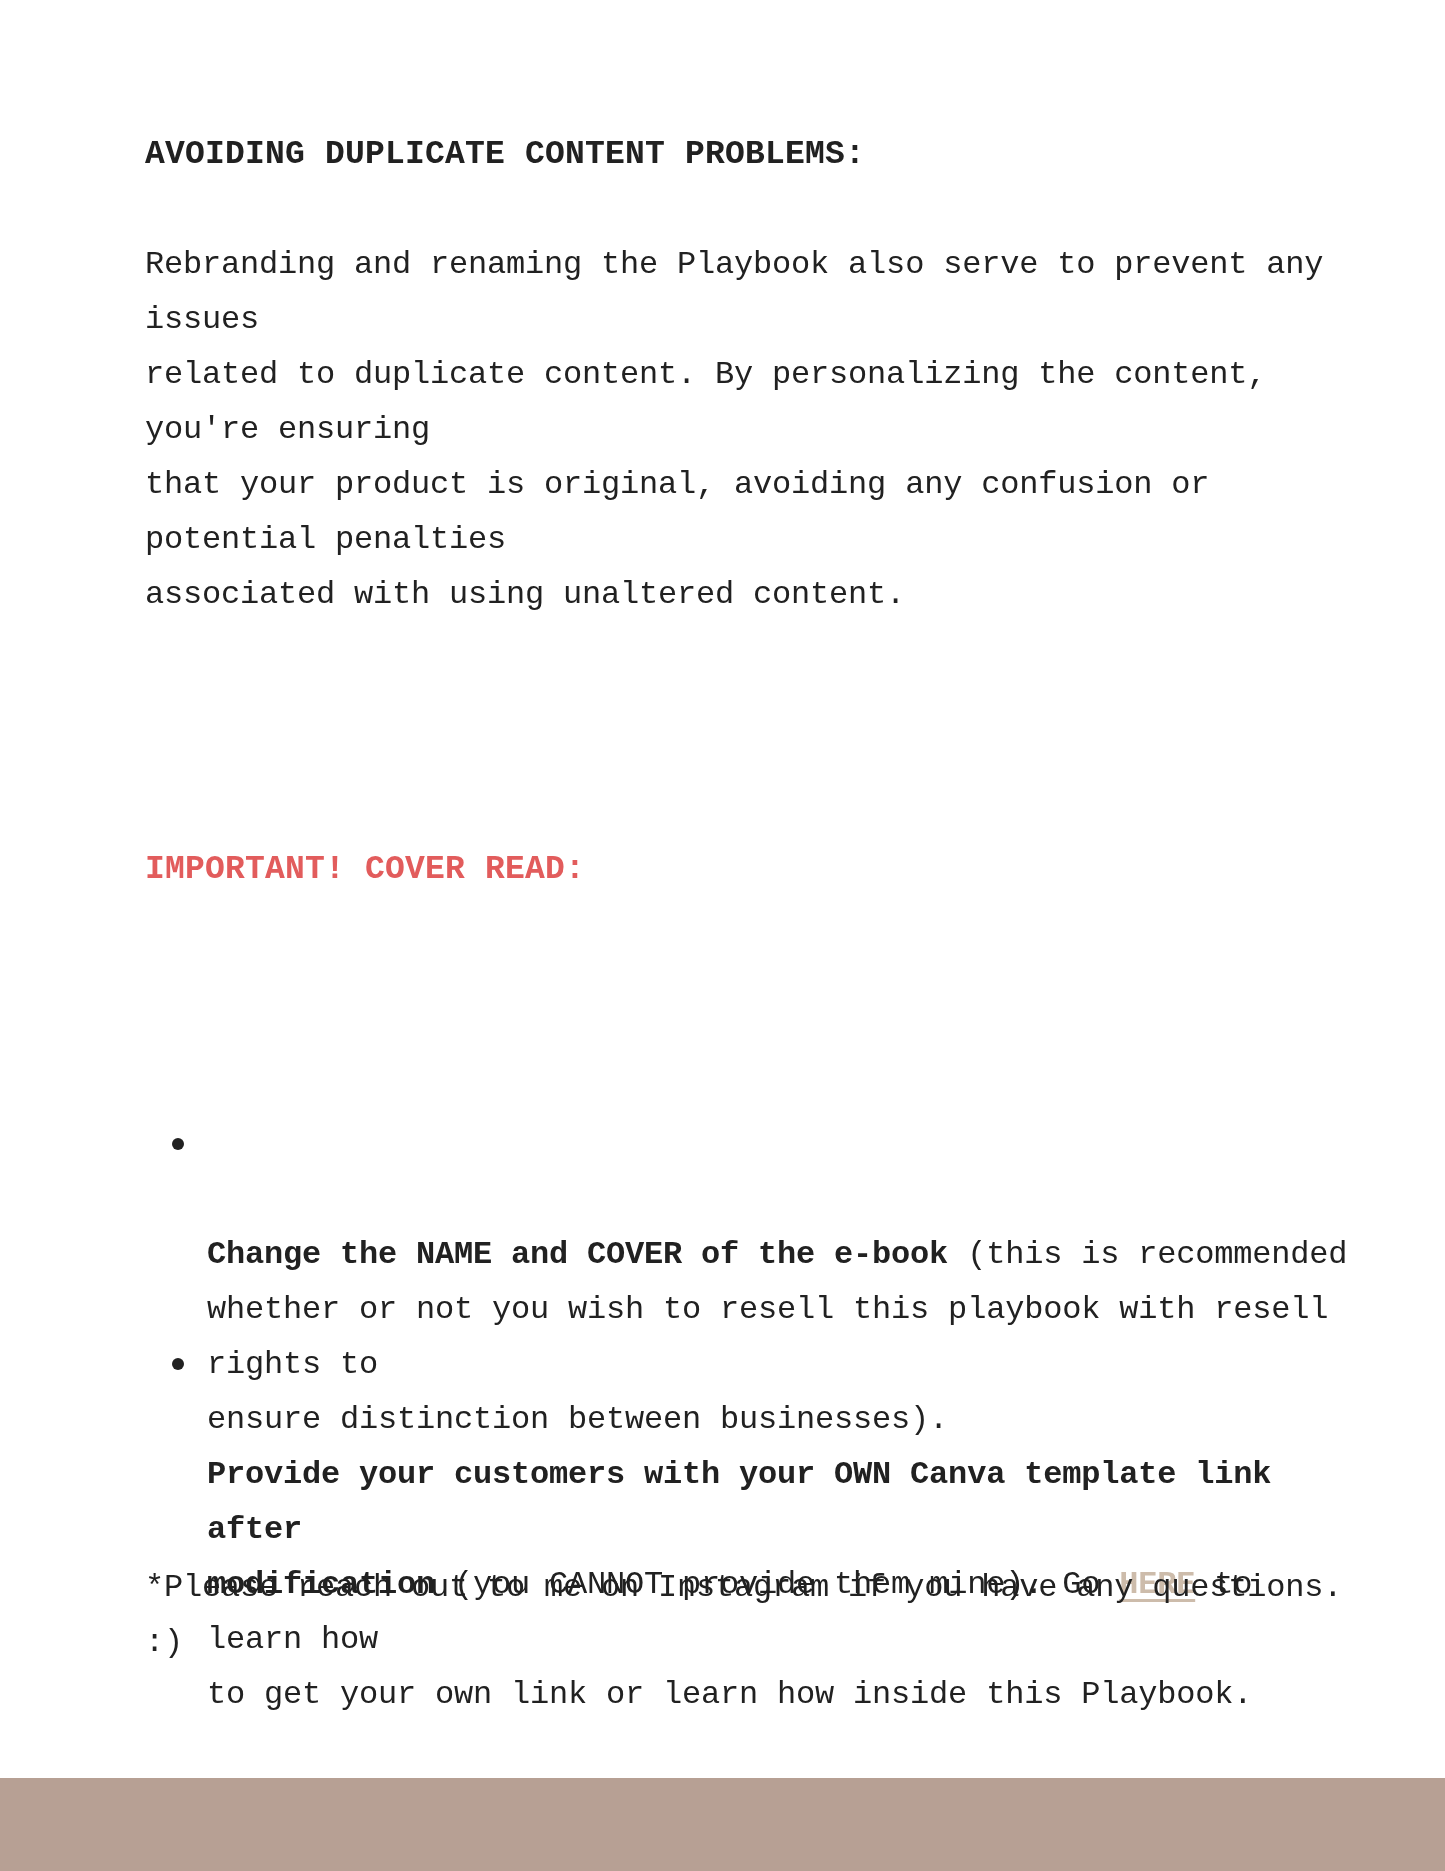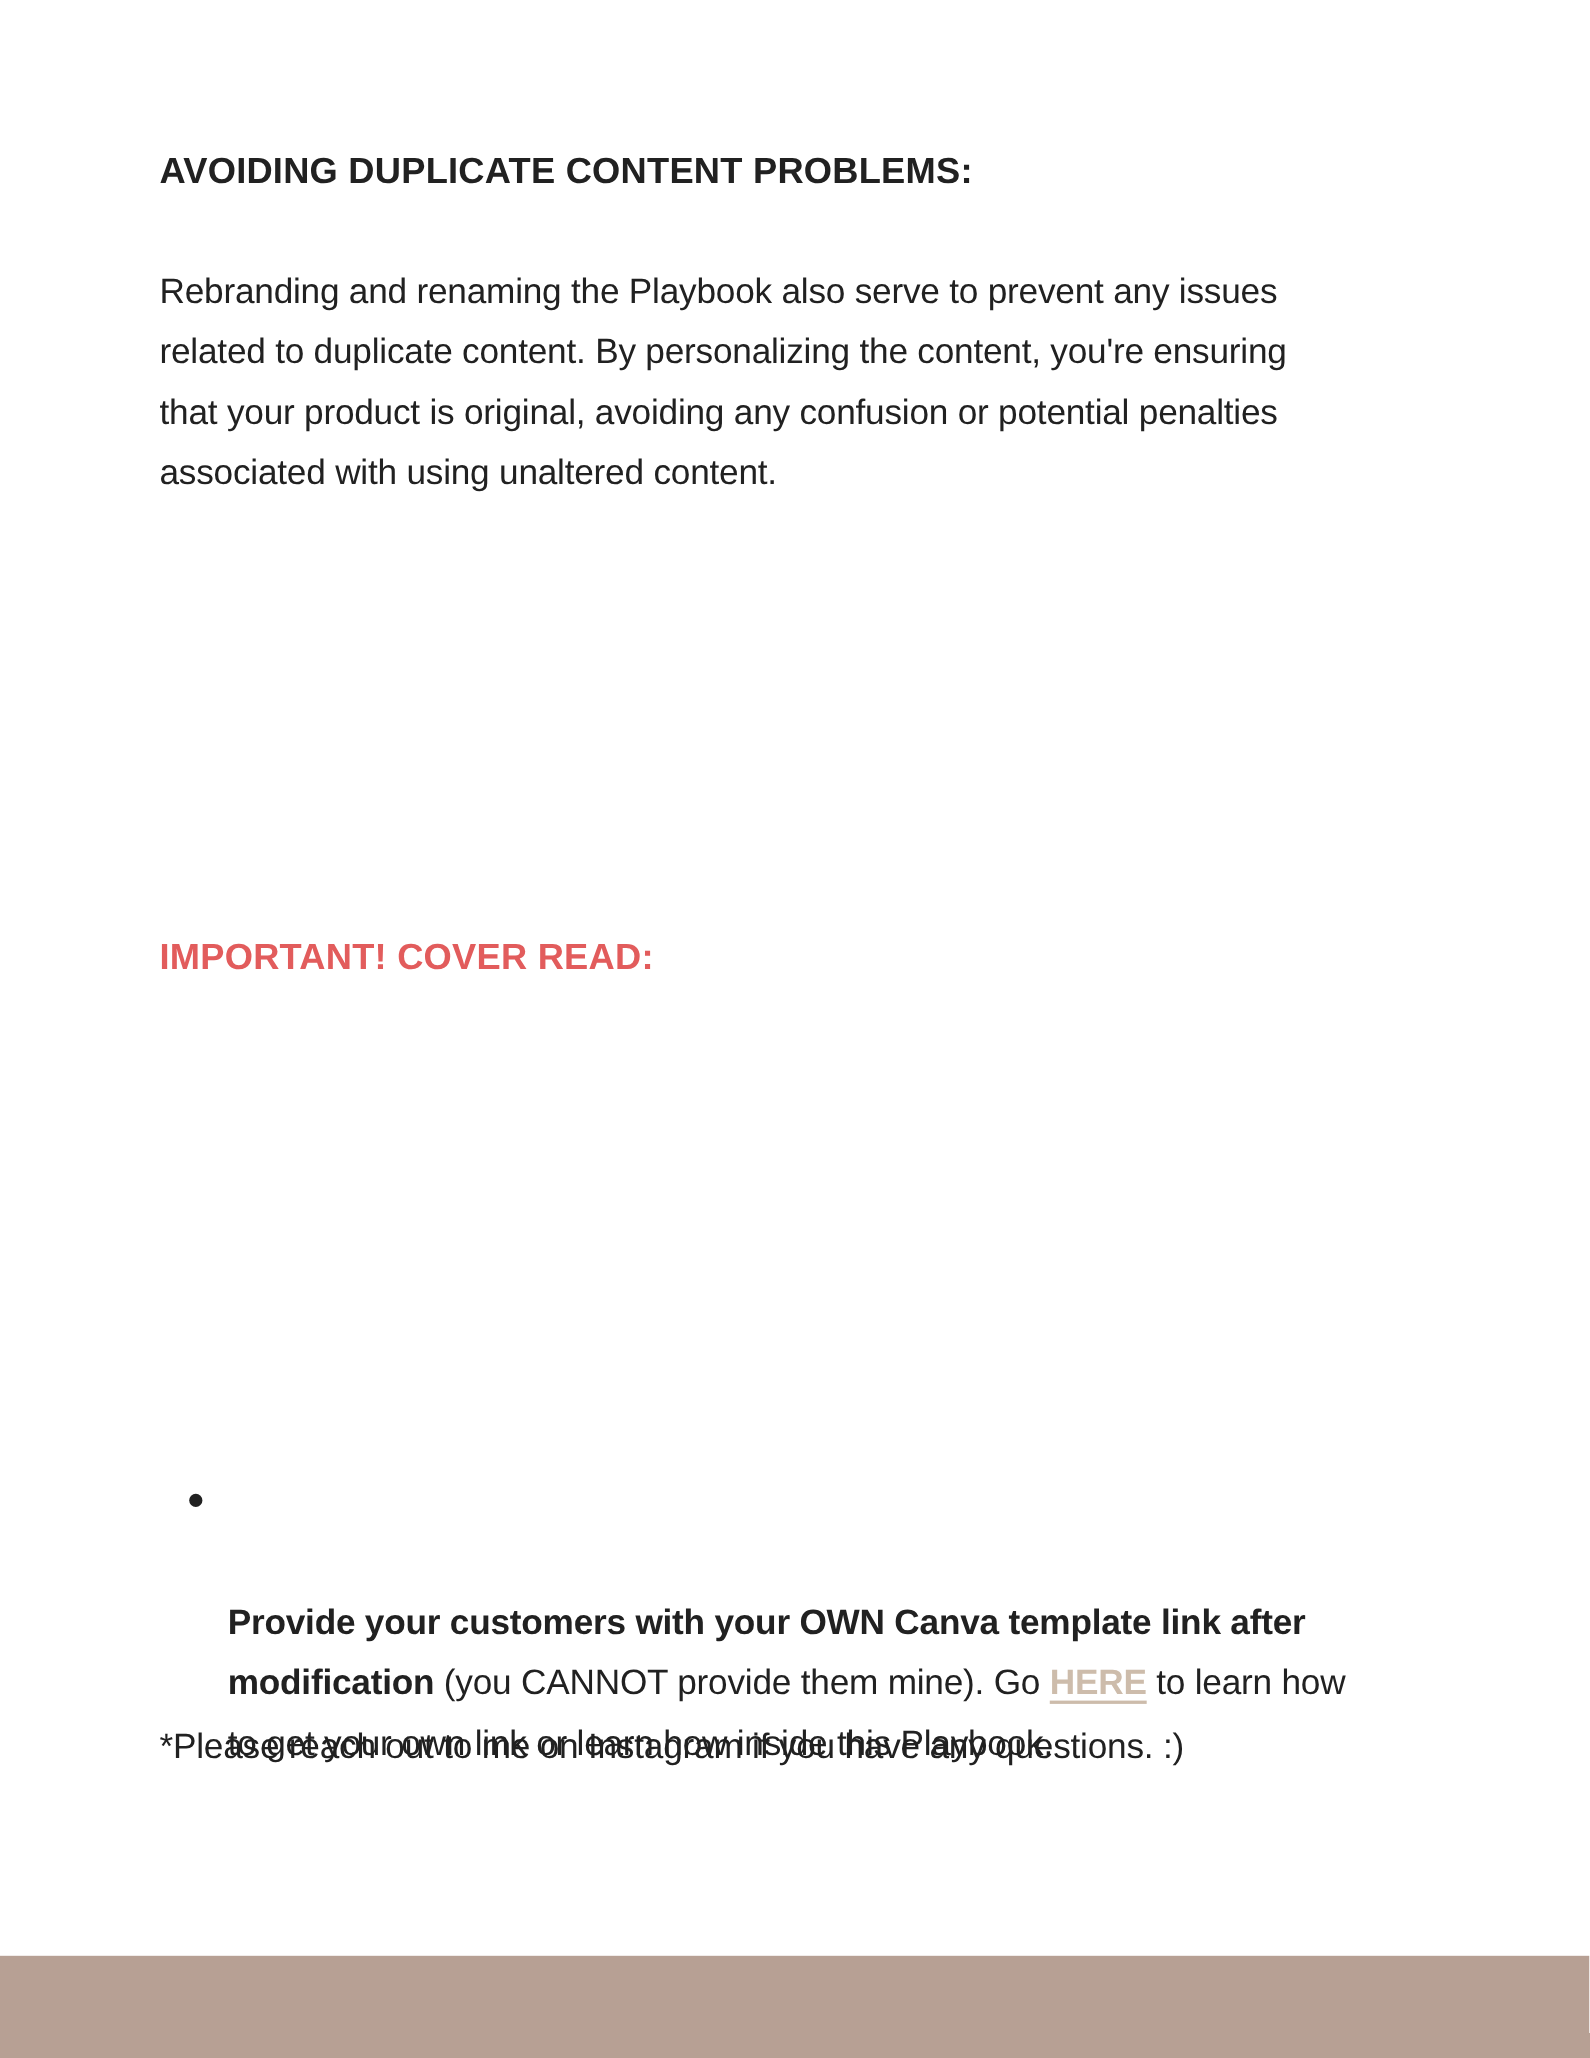--- a/index.html
+++ b/index.html
@@ -13,20 +13,21 @@
   body{
     font-family:"Liberation Sans", sans-serif;
     background:#ffffff;
   }
   .page{
     position:relative;
     width:1445px;
     height:1871px;
     background:var(--page-bg,#ffffff);
     overflow:hidden;
+    font-family:Liberation Mono, monospace;
   }
   .block{
     position:absolute;
     left:145px;
     width:1210px;
     margin:0;
     font-size:32px;
     line-height:55px;
     letter-spacing:-0.2px;
     color:var(--text-color,#212121);
@@ -84,20 +85,26 @@
   <p class="block" style="top:237px">Rebranding and renaming the Playbook also serve to prevent any issues
 related to duplicate content. By personalizing the content, you're ensuring
 that your product is original, avoiding any confusion or potential penalties
 associated with using unaltered content.</p>
 
 
 
   <h2 class="block heading heading-red" style="top:842px">IMPORTANT! COVER READ:</h2>
 
 
+  <div class="block bullet" style="top:1117px">
+    <span class="dot"></span>
+    <span><b>Change the NAME and COVER of the e-book</b><span> (this is recommended
+whether or not you wish to resell this playbook with resell rights to
+ensure distinction between businesses).</span></span>
+  </div>
 
   <div class="block bullet" style="top:1337px">
     <span class="dot"></span>
     <span><b>Provide your customers with your OWN Canva template link after
 modification</b><span> (you CANNOT provide them mine). Go </span><a class="tan-link">HERE</a><span> to learn how
 to get your own link or learn how inside this Playbook.</span></span>
   </div>
 
   <p class="block" style="top:1560px">*Please reach out to me on Instagram if you have any questions. :)</p>
 

